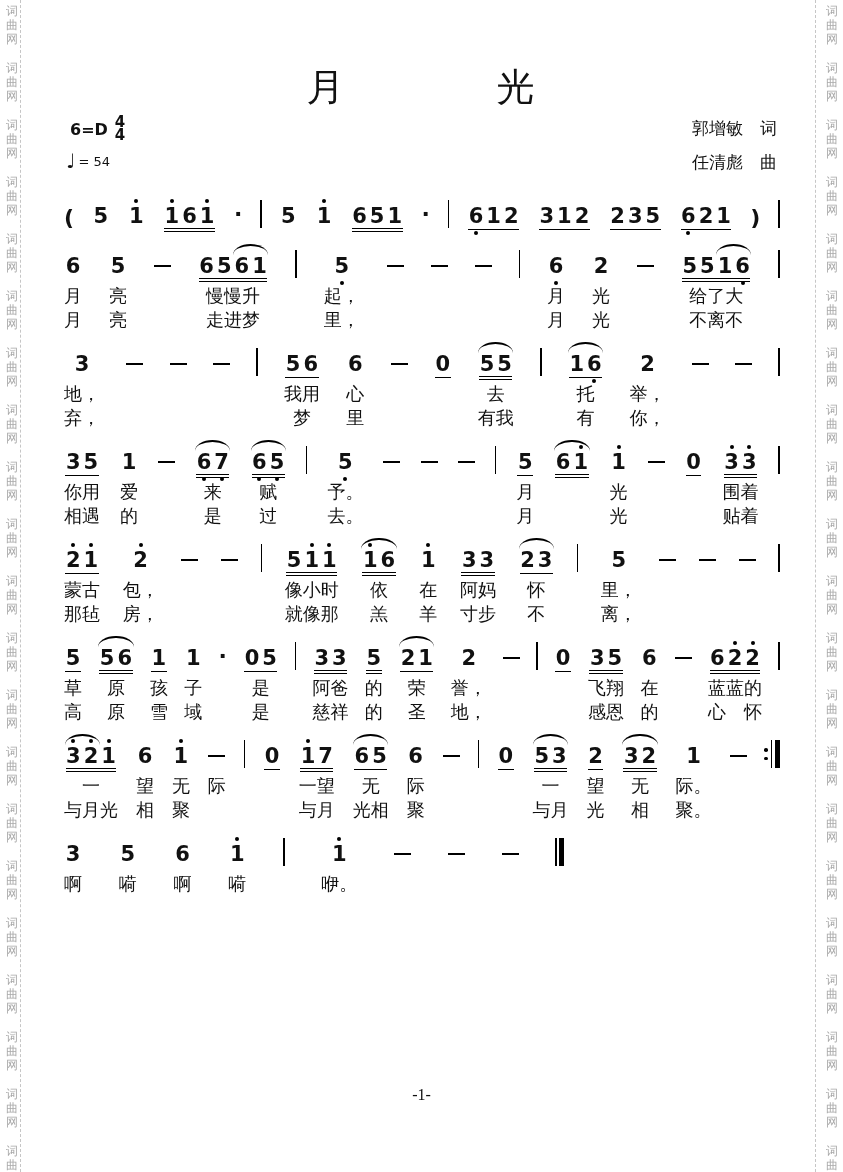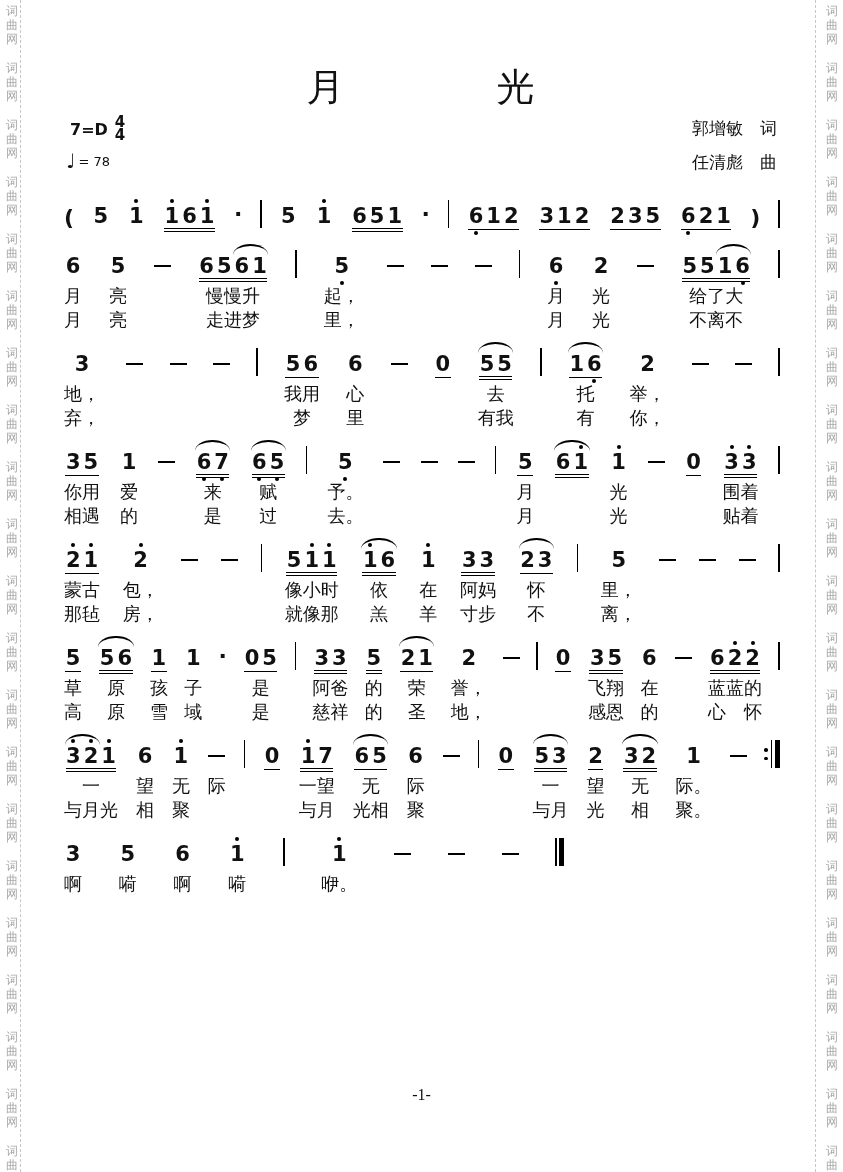--- a/index.html
+++ b/index.html
@@ -271,30 +271,30 @@
         <span class="wm-ch">曲</span>
       </div>
     </div>
 
   <div class="title">
     <span>月</span>
     <span>光</span>
   </div>
 
   <div class="meta">
-    <span class="key">7=D</span>
+    <span class="key">6=D</span>
     <span class="ts">
       <span>4</span>
       <span>4</span>
     </span>
   </div>
 
   <div class="tempo">
     <span class="glyph">♩</span>
-    <span>= 78</span>
+    <span>= 54</span>
   </div>
 
   <div class="credits">
     <div>郭增敏　词</div>
     <div>任清彪　曲</div>
   </div>
 
   <div class="score" id="score">
       <div class="system">
         <div class="col">

